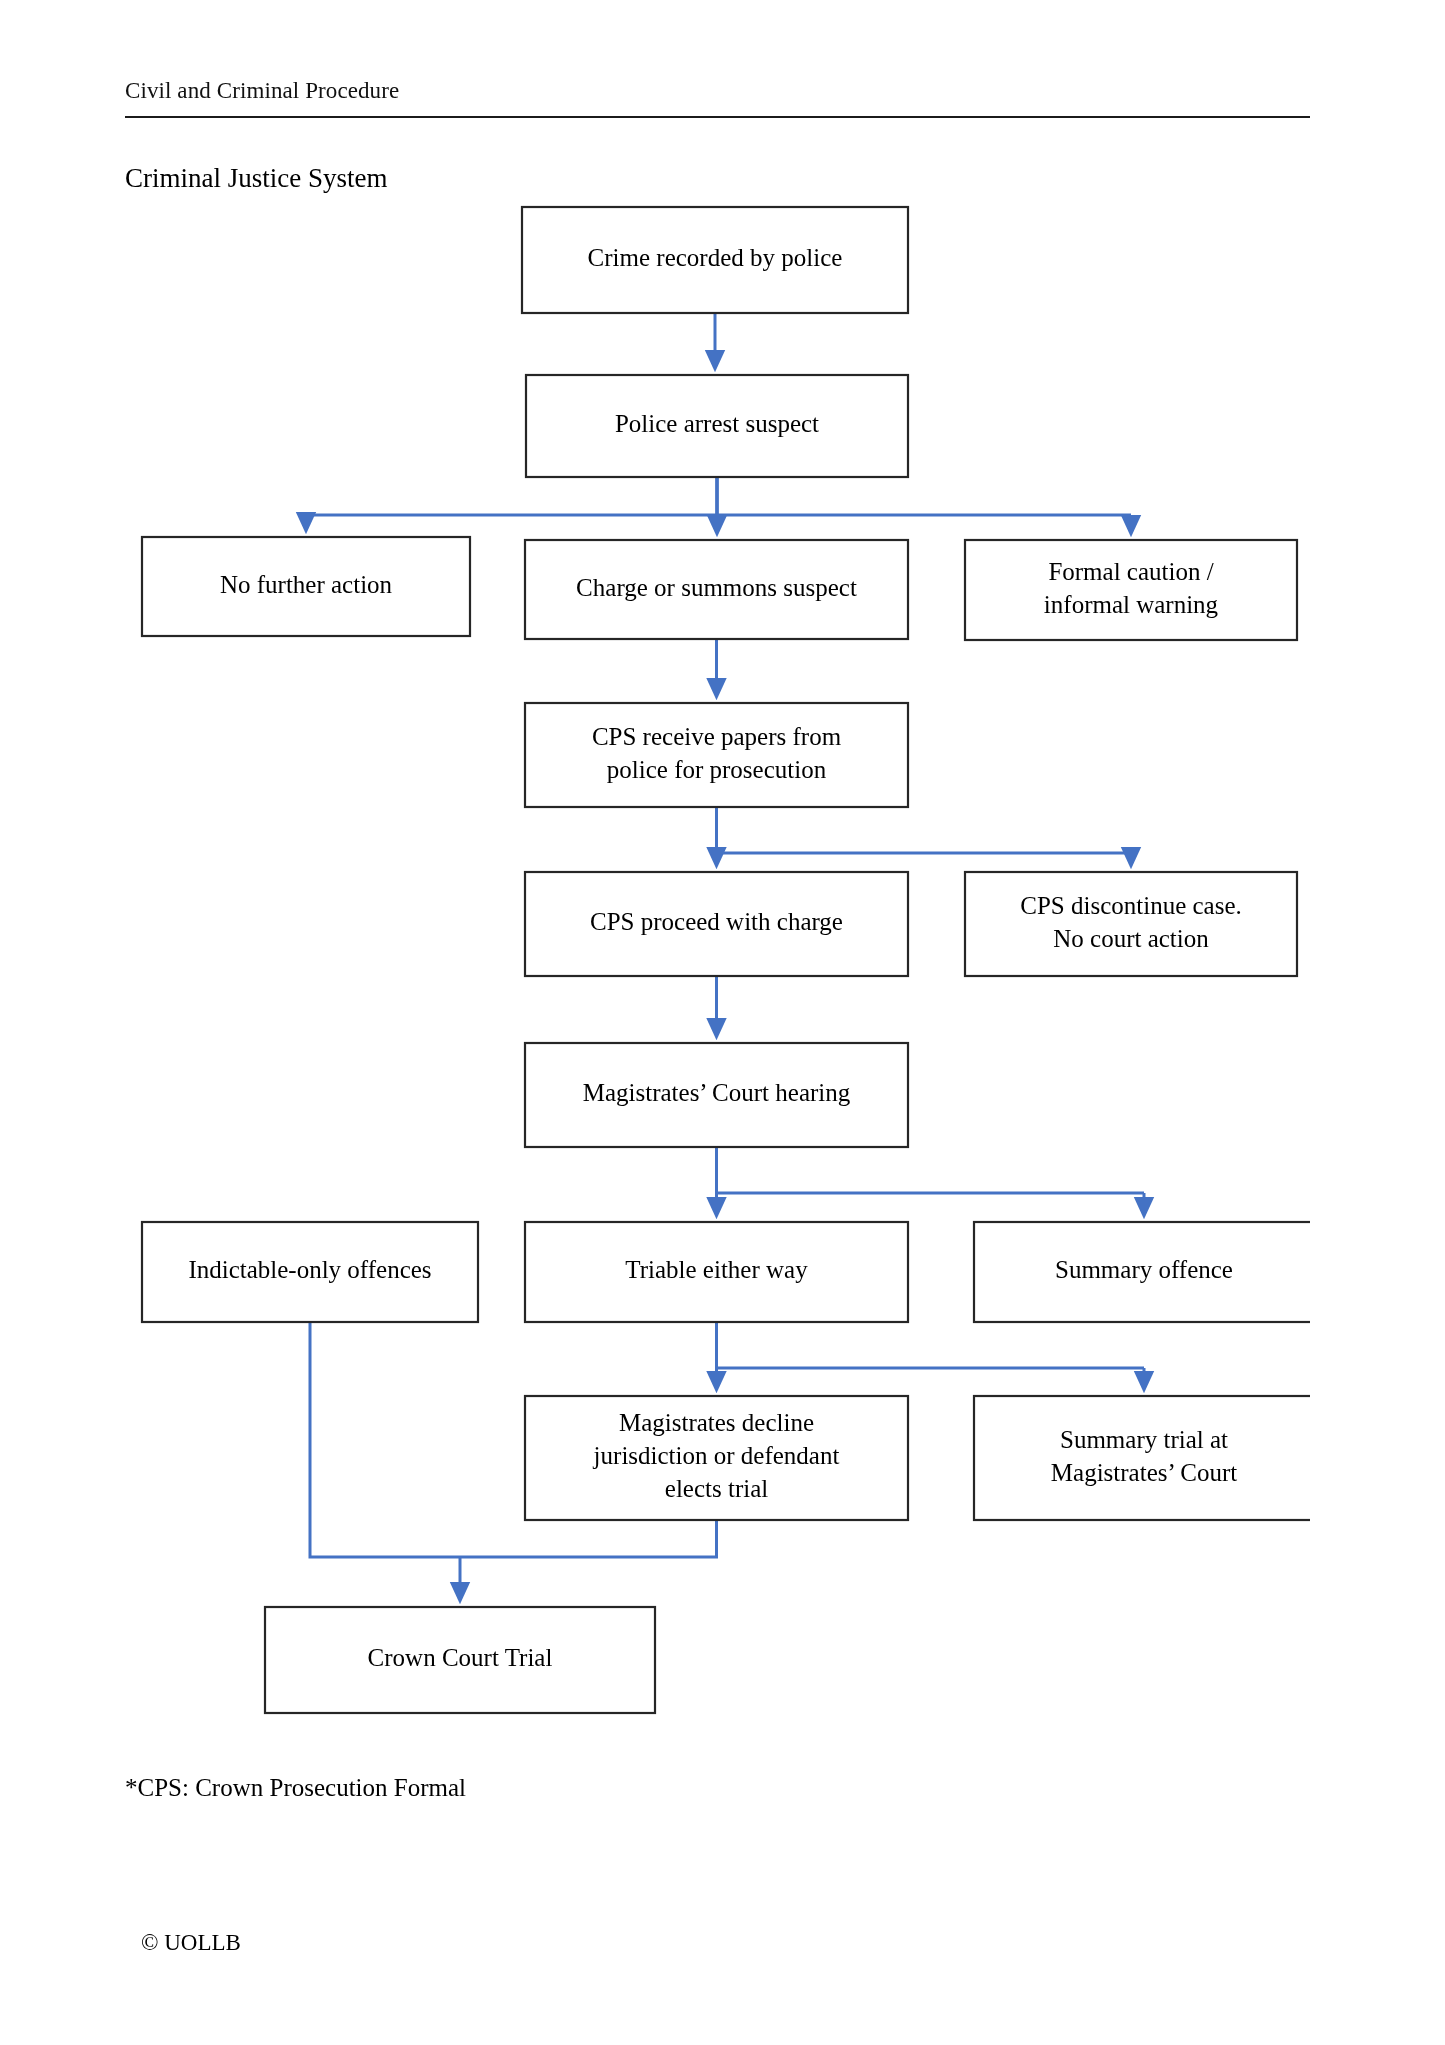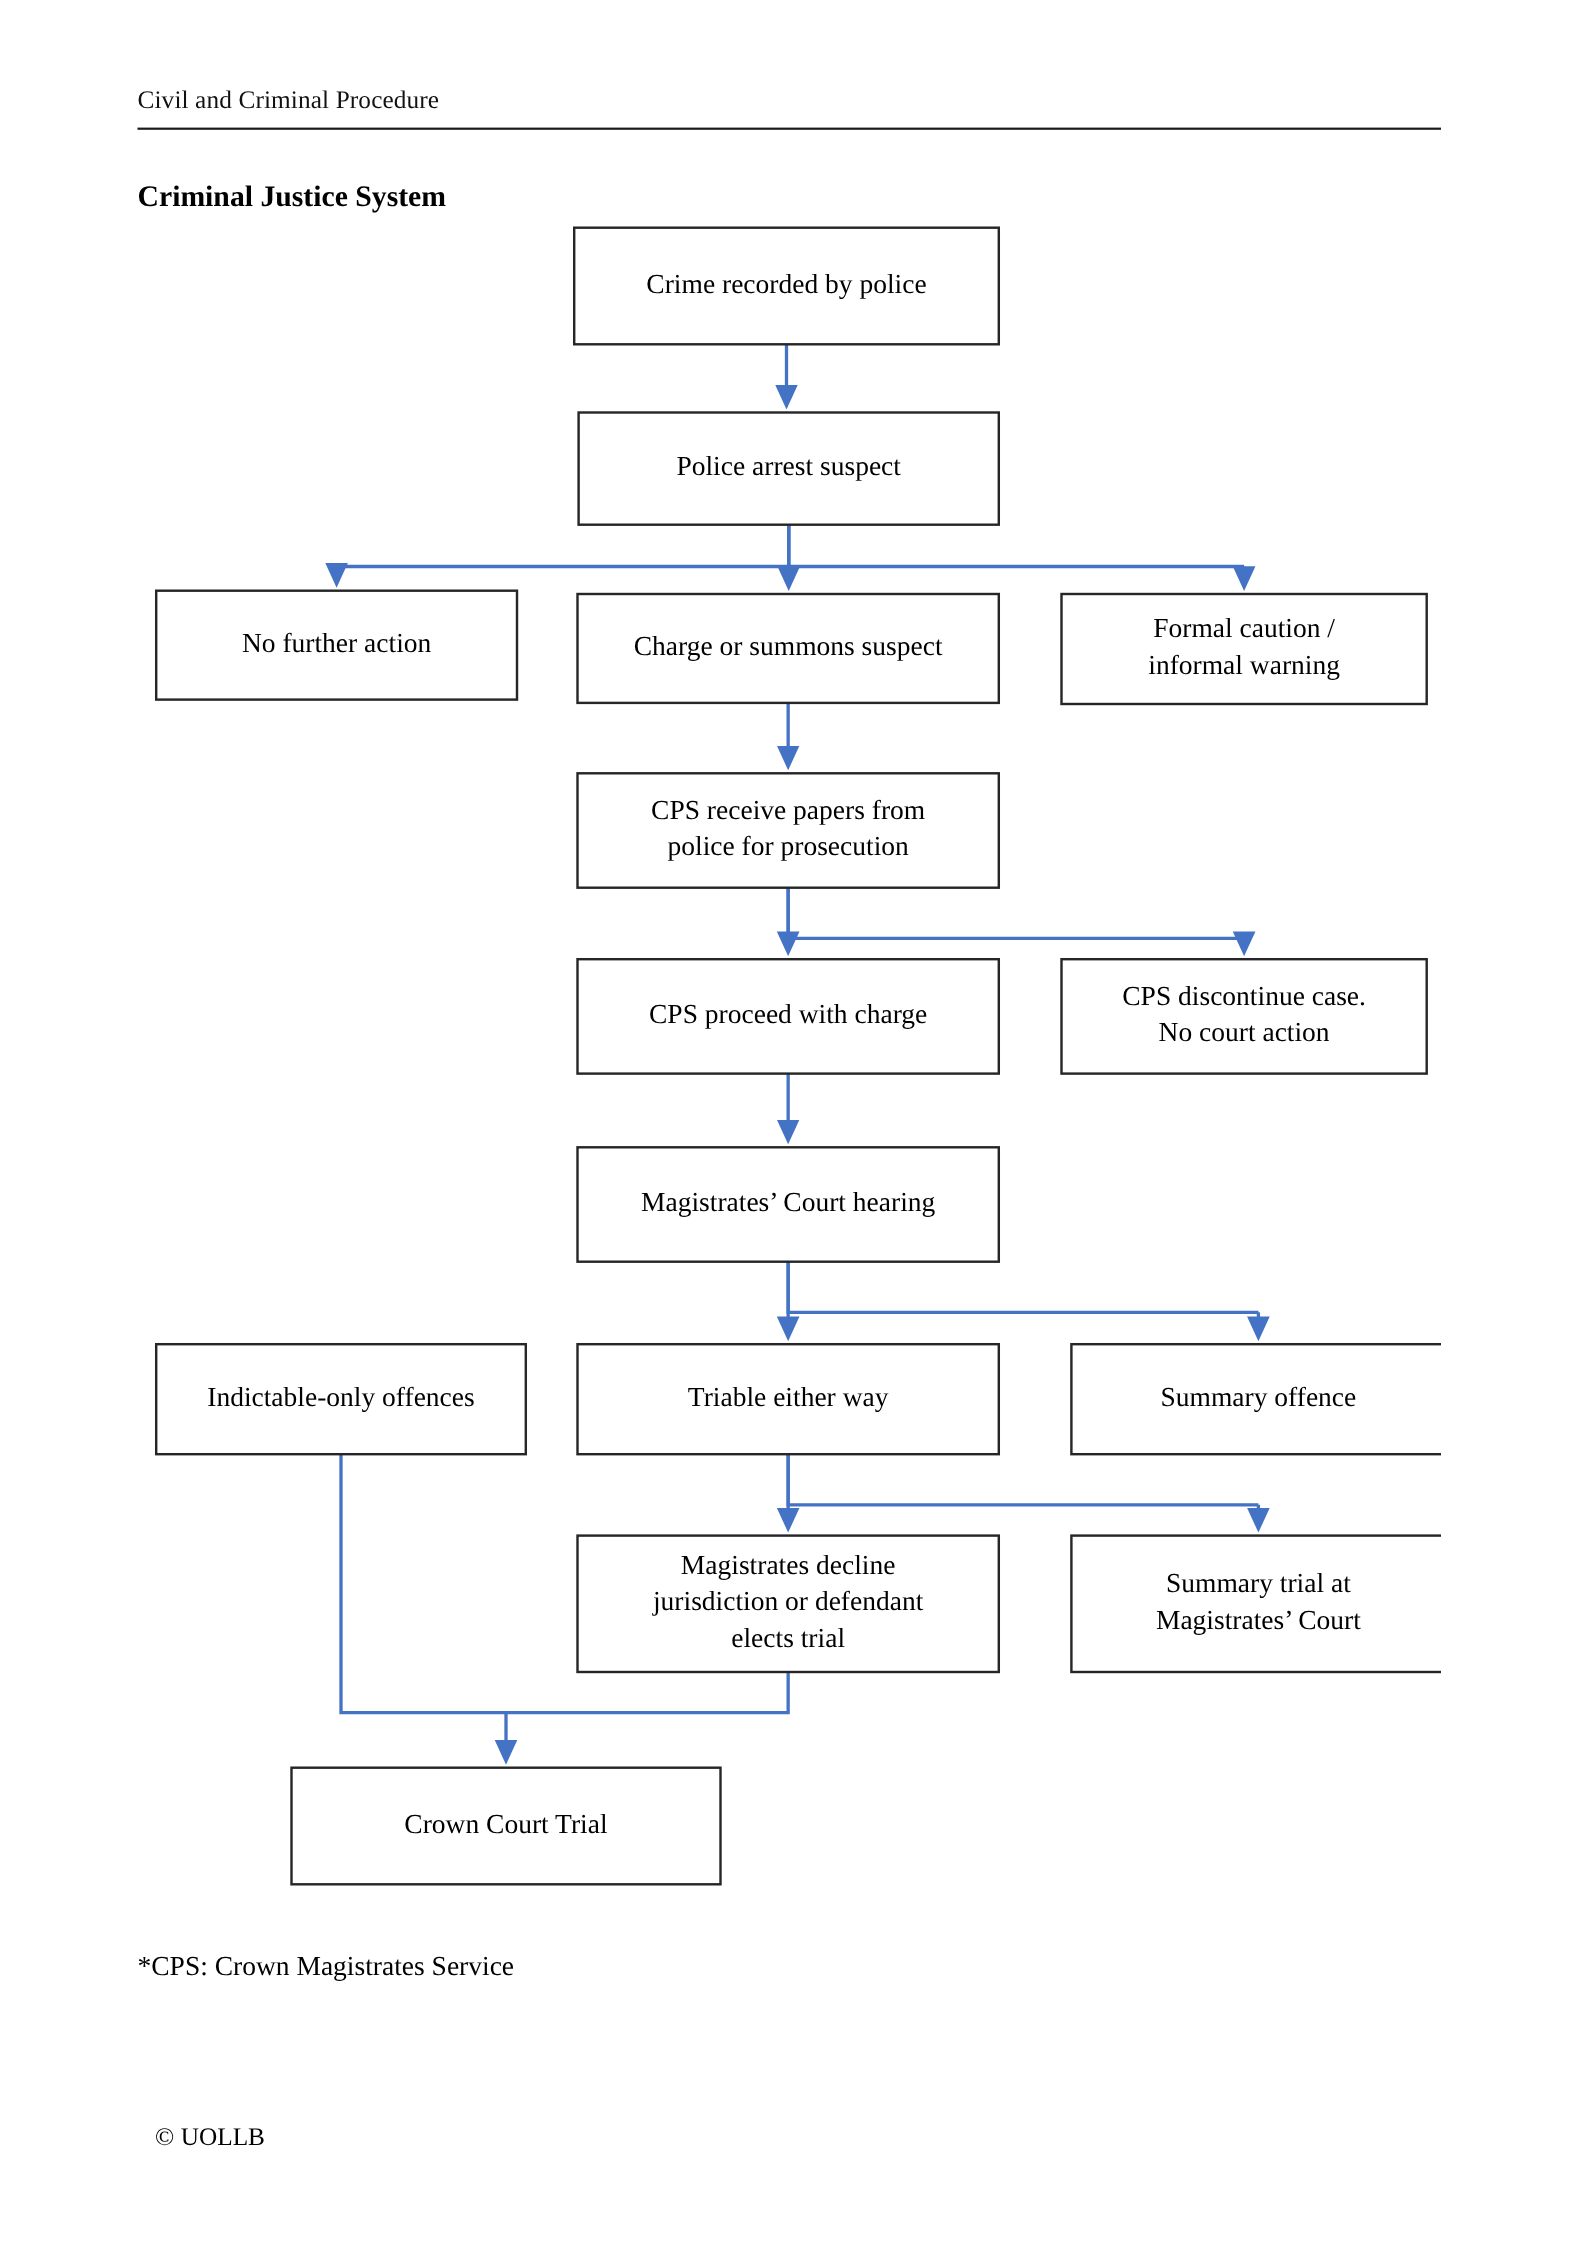--- a/index.html
+++ b/index.html
@@ -38,21 +38,21 @@
     width: 1190px;
     height: 0;
     border-top: 2.5px solid #1b1b1b;
   }
   
   #section-title {
     position: absolute;
     left: 125px;
     top: 144px;
     font-size: 27px;
-    font-weight: bold;
+    font-weight: normal;
     line-height: 1.2;
     white-space: nowrap;
   }
   
   #diagram-wrap {
     position: absolute;
     left: 12px;
     top: 0;
     width: 1445px;
     height: 1760px;
@@ -210,18 +210,18 @@
             <text x="1132" y="1441.5" class="node-text"><tspan x="1132" dy="0">Summary trial at</tspan><tspan x="1132" dy="33">Magistrates’ Court</tspan></text>
           </g>
           <g>
             <rect x="253" y="1607" width="390" height="106" class="node-rect"></rect>
             <text x="448" y="1660" class="node-text"><tspan x="448" dy="0">Crown Court Trial</tspan></text>
           </g>
         </g>
     </svg>
   </div>
 
-  <div id="footnote">*CPS: Crown Magistrates Service</div>
+  <div id="footnote">*CPS: Crown Prosecution Formal</div>
 
   <div id="footer-left">© UOLLB</div>
 
 
 </div>
 
 </body></html>

